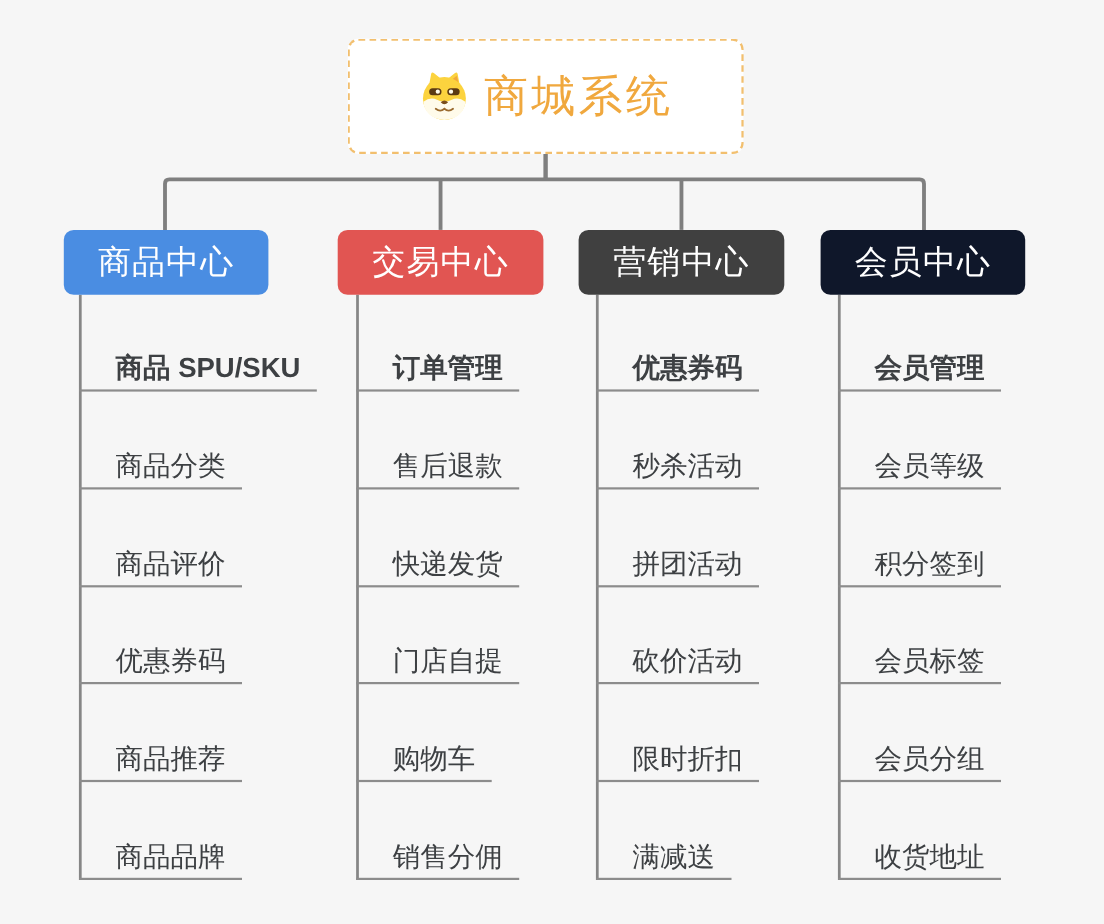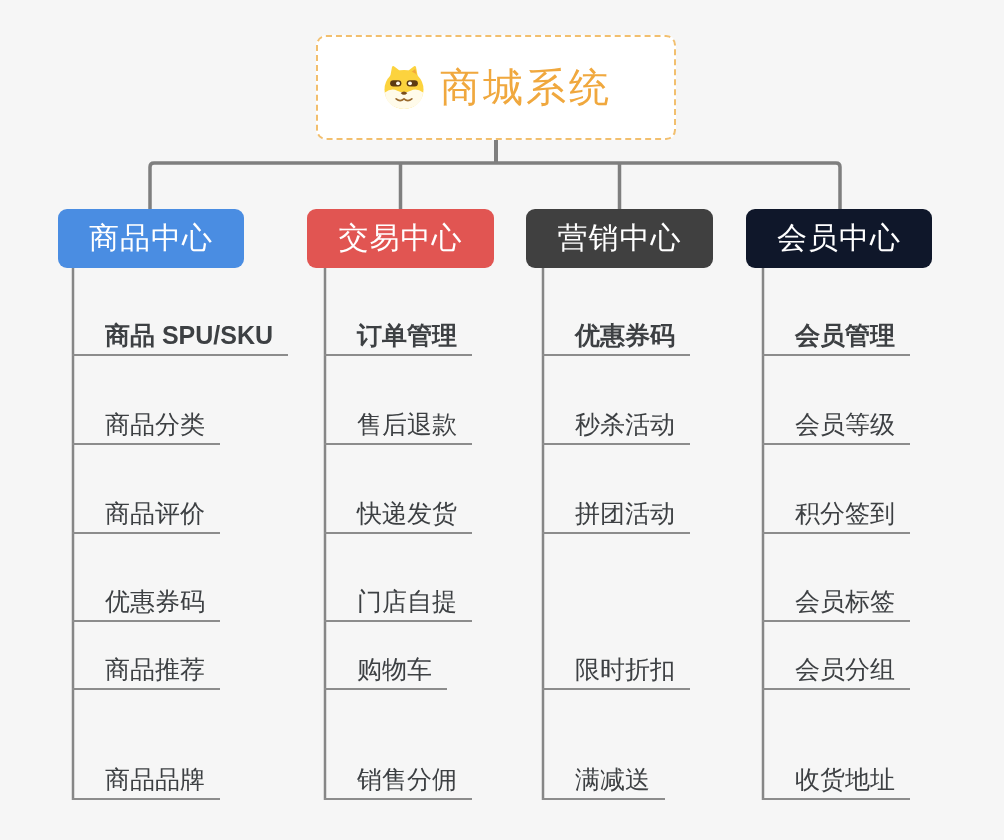--- a/index.html
+++ b/index.html
@@ -56,21 +56,21 @@
     color:#3d4043;
     padding:0 15px 4px 33px;
     border-bottom:2px solid #8c8c8c;
     white-space:nowrap;
   }
   .item.c1{left:72px;}
   .item.c2{left:324px;}
   .item.c3{left:542px;}
   .item.c4{left:762px;}
   .r1{top:321px;font-weight:bold;} .r2{top:410px;} .r3{top:499px;}
-  .r4{top:587px;} .r5{top:655px;} .r6{top:765px;}
+  .r4{top:587px;} .r5{top:676px;} .r6{top:765px;}
 </style>
 </head>
 <body>
 
 <div class="canvas">
 
   <svg class="connectors" viewBox="0 0 1004 840" xmlns="http://www.w3.org/2000/svg">
 
     <path d="M496 140 V163" stroke="#7f7f7f" stroke-width="4" fill="none"></path>
 
@@ -127,20 +127,21 @@
   <div class="item c2 r1">订单管理</div>
   <div class="item c2 r2">售后退款</div>
   <div class="item c2 r3">快递发货</div>
   <div class="item c2 r4">门店自提</div>
   <div class="item c2 r5">购物车</div>
   <div class="item c2 r6">销售分佣</div>
 
   <div class="item c3 r1">优惠券码</div>
   <div class="item c3 r2">秒杀活动</div>
   <div class="item c3 r3">拼团活动</div>
+  <div class="item c3 r4">砍价活动</div>
   <div class="item c3 r5">限时折扣</div>
   <div class="item c3 r6">满减送</div>
 
   <div class="item c4 r1">会员管理</div>
   <div class="item c4 r2">会员等级</div>
   <div class="item c4 r3">积分签到</div>
   <div class="item c4 r4">会员标签</div>
   <div class="item c4 r5">会员分组</div>
   <div class="item c4 r6">收货地址</div>
 

